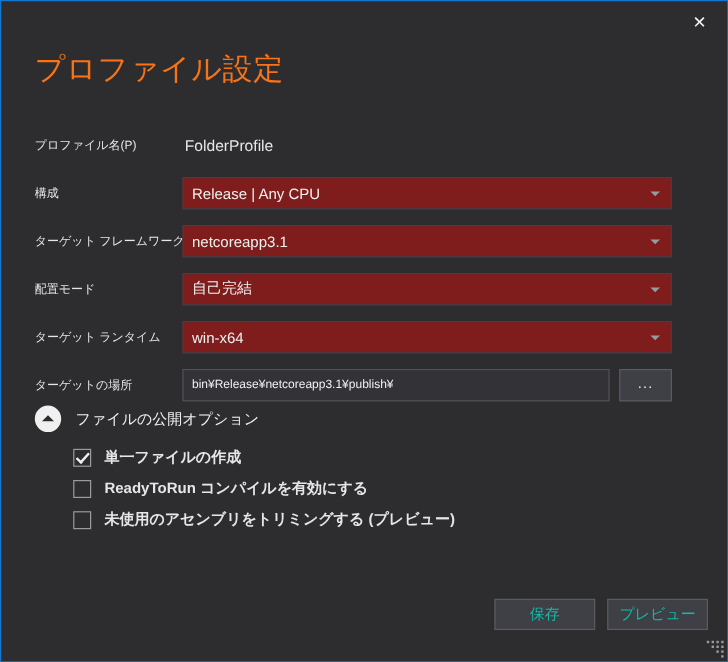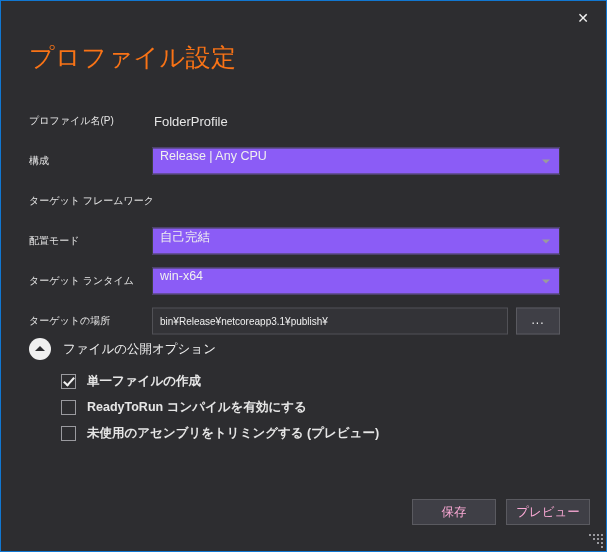--- a/index.html
+++ b/index.html
@@ -94,23 +94,24 @@
   }
 
   .combo {
     position: absolute;
     left: 151px;
     top: 50%;
     transform: translateY(-50%);
     width: 408px;
     height: 27px;
     box-sizing: border-box;
-    background: #8b5cf6;
+    background: #7f1d1d;
     border: 1px solid #3f3f46;
     display: flex;
+    align-items: center;
     cursor: default;
   }
   .combo .combo-text {
     font-size: 12.5px;
     color: #f0f0f0;
     padding-left: 7px;
     white-space: nowrap;
     overflow: hidden;
   }
   .combo .combo-arrow {
@@ -246,21 +247,21 @@
     bottom: 26px;
     display: flex;
     gap: 10px;
   }
   .btn {
     width: 84px;
     height: 26px;
     box-sizing: border-box;
     background: #3f3f46;
     border: 1px solid #5a5a60;
-    color: #f9a8d4;
+    color: #14b8a6;
     font-size: 12.5px;
     display: flex;
     align-items: center;
     justify-content: center;
     cursor: default;
   }
 
   
   .grip {
     position: absolute;
@@ -297,20 +298,24 @@
     <div class="row">
       <div class="row-label">構成</div>
       <div class="combo">
         <span class="combo-text">Release | Any CPU</span>
         <span class="combo-arrow"></span>
       </div>
     </div>
 
     <div class="row">
       <div class="row-label">ターゲット フレームワーク</div>
+      <div class="combo">
+        <span class="combo-text">netcoreapp3.1</span>
+        <span class="combo-arrow"></span>
+      </div>
     </div>
 
     <div class="row">
       <div class="row-label">配置モード</div>
       <div class="combo">
         <span class="combo-text">自己完結</span>
         <span class="combo-arrow"></span>
       </div>
     </div>
 

